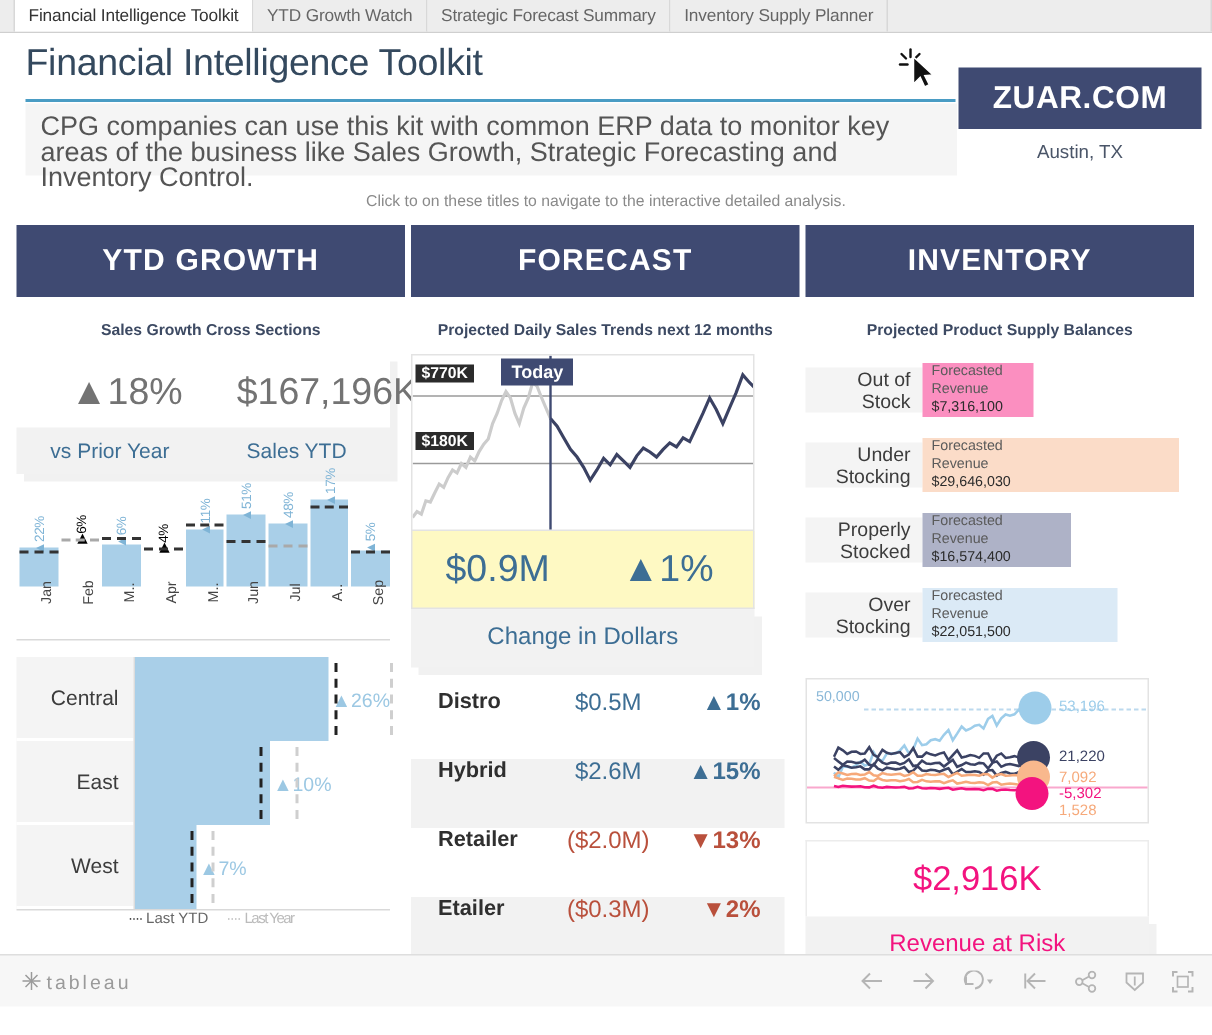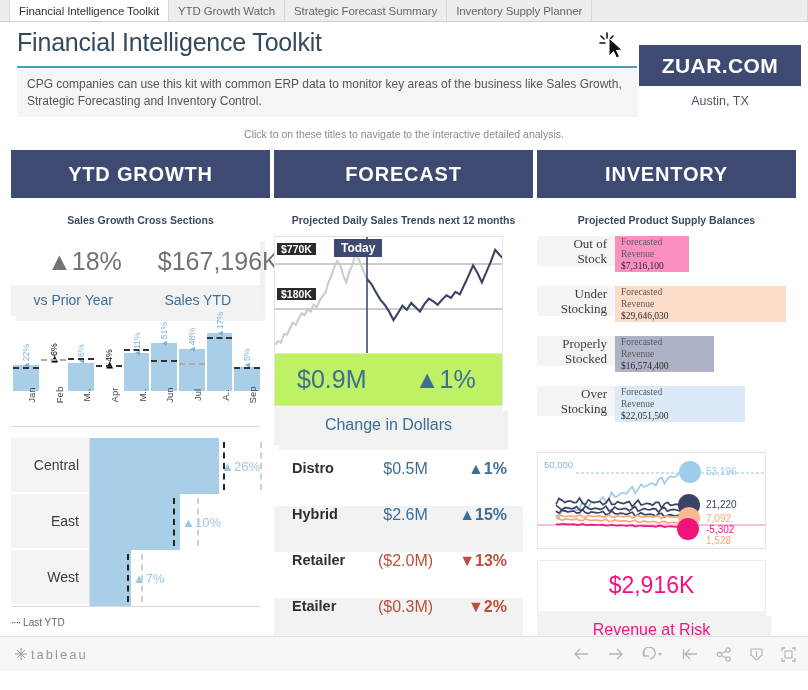--- a/index.html
+++ b/index.html
@@ -34,21 +34,21 @@
     font-size:25px; color:#34495e; font-weight:400; letter-spacing:-0.2px;
   }
   .title-rule {
     position:absolute; left:17px; top:44px; width:620px; height:2px; background:#4a9cc4;
   }
   .subtitle-box {
     position:absolute; left:17px; top:47px; width:621px; height:48px;
     background:#f5f5f5; padding:7px 10px;
   }
   .subtitle {
-    font-size:12px; color:#555; line-height:17px;
+    font-size:18px; color:#555; line-height:17px;
   }
   .cursor-icon { position:absolute; left:598px; top:9px; width:34px; height:30px; }
   .logo {
     position:absolute; left:639px; top:23px; width:162px; height:41px;
     background:#3f4a72; color:#fff;
     display:flex; align-items:center; justify-content:center;
     font-size:21px; font-weight:bold; letter-spacing:0.4px;
   }
   .logo-sub {
     position:absolute; left:639px; top:72px; width:162px;
@@ -118,53 +118,53 @@
     justify-content:flex-end; padding-right:10px; font-size:14px; color:#3c3c3c;
     border-bottom:2px solid #fff;
   }
   .rbarzone { flex:1; position:relative; border-left:1px solid #dcdcdc;
               display:flex; align-items:center; }
   .rbar { height:100%; background:#a9cfe8; }
   .rval { font-size:13px; color:#9cc8e3; margin-left:2px; white-space:nowrap; }
   .rref { position:absolute; top:4px; bottom:4px; width:0; border-left:2px dashed #222; }
   .rref.gray { border-left:2px dashed #cfcfcf; }
   .rbaseline { width:249px; height:1px; background:#d9d9d9; }
-  .rlegend { display:flex; justify-content:center; gap:12px; margin-top:10px;
-             font-size:10px; color:#666;flex-direction:column; }
+  .rlegend { display:flex; justify-content:center; gap:12px; margin-top:0;
+             font-size:10px; color:#666; }
   .rlegend .dashy { color:#333; letter-spacing:-1px; }
   .rlegend .dashg { color:#bbb; letter-spacing:-1px; }
 
   
   .fcard { margin-top:4px; width:249px; position:relative; }
   .spark { width:229px; height:118px; background:#fff; border:1px solid #e3e3e3;
            position:relative; overflow:hidden; }
   .axlabel { position:absolute; background:#2b2b2b; color:#fff; font-size:10.5px;
              font-weight:bold; padding:0 4px; z-index:4; }
   .todaytag { position:absolute; background:#3f4a72; color:#fff; font-size:12px;
               font-weight:bold; padding:2px 7px; z-index:4; }
-  .f-kpi { width:229px; background:#bef264; display:flex; border:1px solid #e3e3e3;
+  .f-kpi { width:229px; background:#fef9c3; display:flex; border:1px solid #e3e3e3;
            border-top:none; }
   .f-kpi div { flex:1; text-align:center; padding:11px 0 11px; font-size:25px; color:#3d6e94; }
   .f-foot { width:229px; background:#f2f2f2; text-align:center; padding:10px 0 11px;
             font-size:16px; color:#3d6e94; }
 
   
   .ftable { margin-top:15px; width:249px; }
   .ftrow { display:flex; height:46px; padding:0 16px 0 18px; }
   .ftrow.odd { background:#fff; }
   .ftrow.even { background:#f2f2f2; }
   .ftname { width:78px; font-size:14.5px; font-weight:bold; color:#2f2f2f; }
   .ftval { flex:1; text-align:center; font-size:16px; }
   .ftpct { width:66px; text-align:right; font-size:16px; font-weight:bold; white-space:nowrap; }
   .pos { color:#3d6e94; }
   .neg { color:#b9503c; }
 
   
   .inv { margin-top:4px; width:249px; }
-  .invrow { display:flex; height:50px; align-items:flex-start; border-bottom:2px solid #fff;font-family:Liberation Serif, serif; }
+  .invrow { display:flex; height:50px; align-items:center; border-bottom:2px solid #fff; }
   .invname { width:78px; background:#f4f4f4; display:flex; align-items:center;
              justify-content:flex-end; padding-right:8px; text-align:right;
              font-size:13px; color:#3c3c3c; line-height:15px; }
   .invbarzone { flex:1; position:relative; }
   .invbar { height:100%; display:flex; flex-direction:column; justify-content:center;
             padding-left:6px; }
   .invtxt { font-size:9.5px; color:#5a5a5a; line-height:12px; }
   .invtxt.b { color:#2b2b2b; }
 
   

